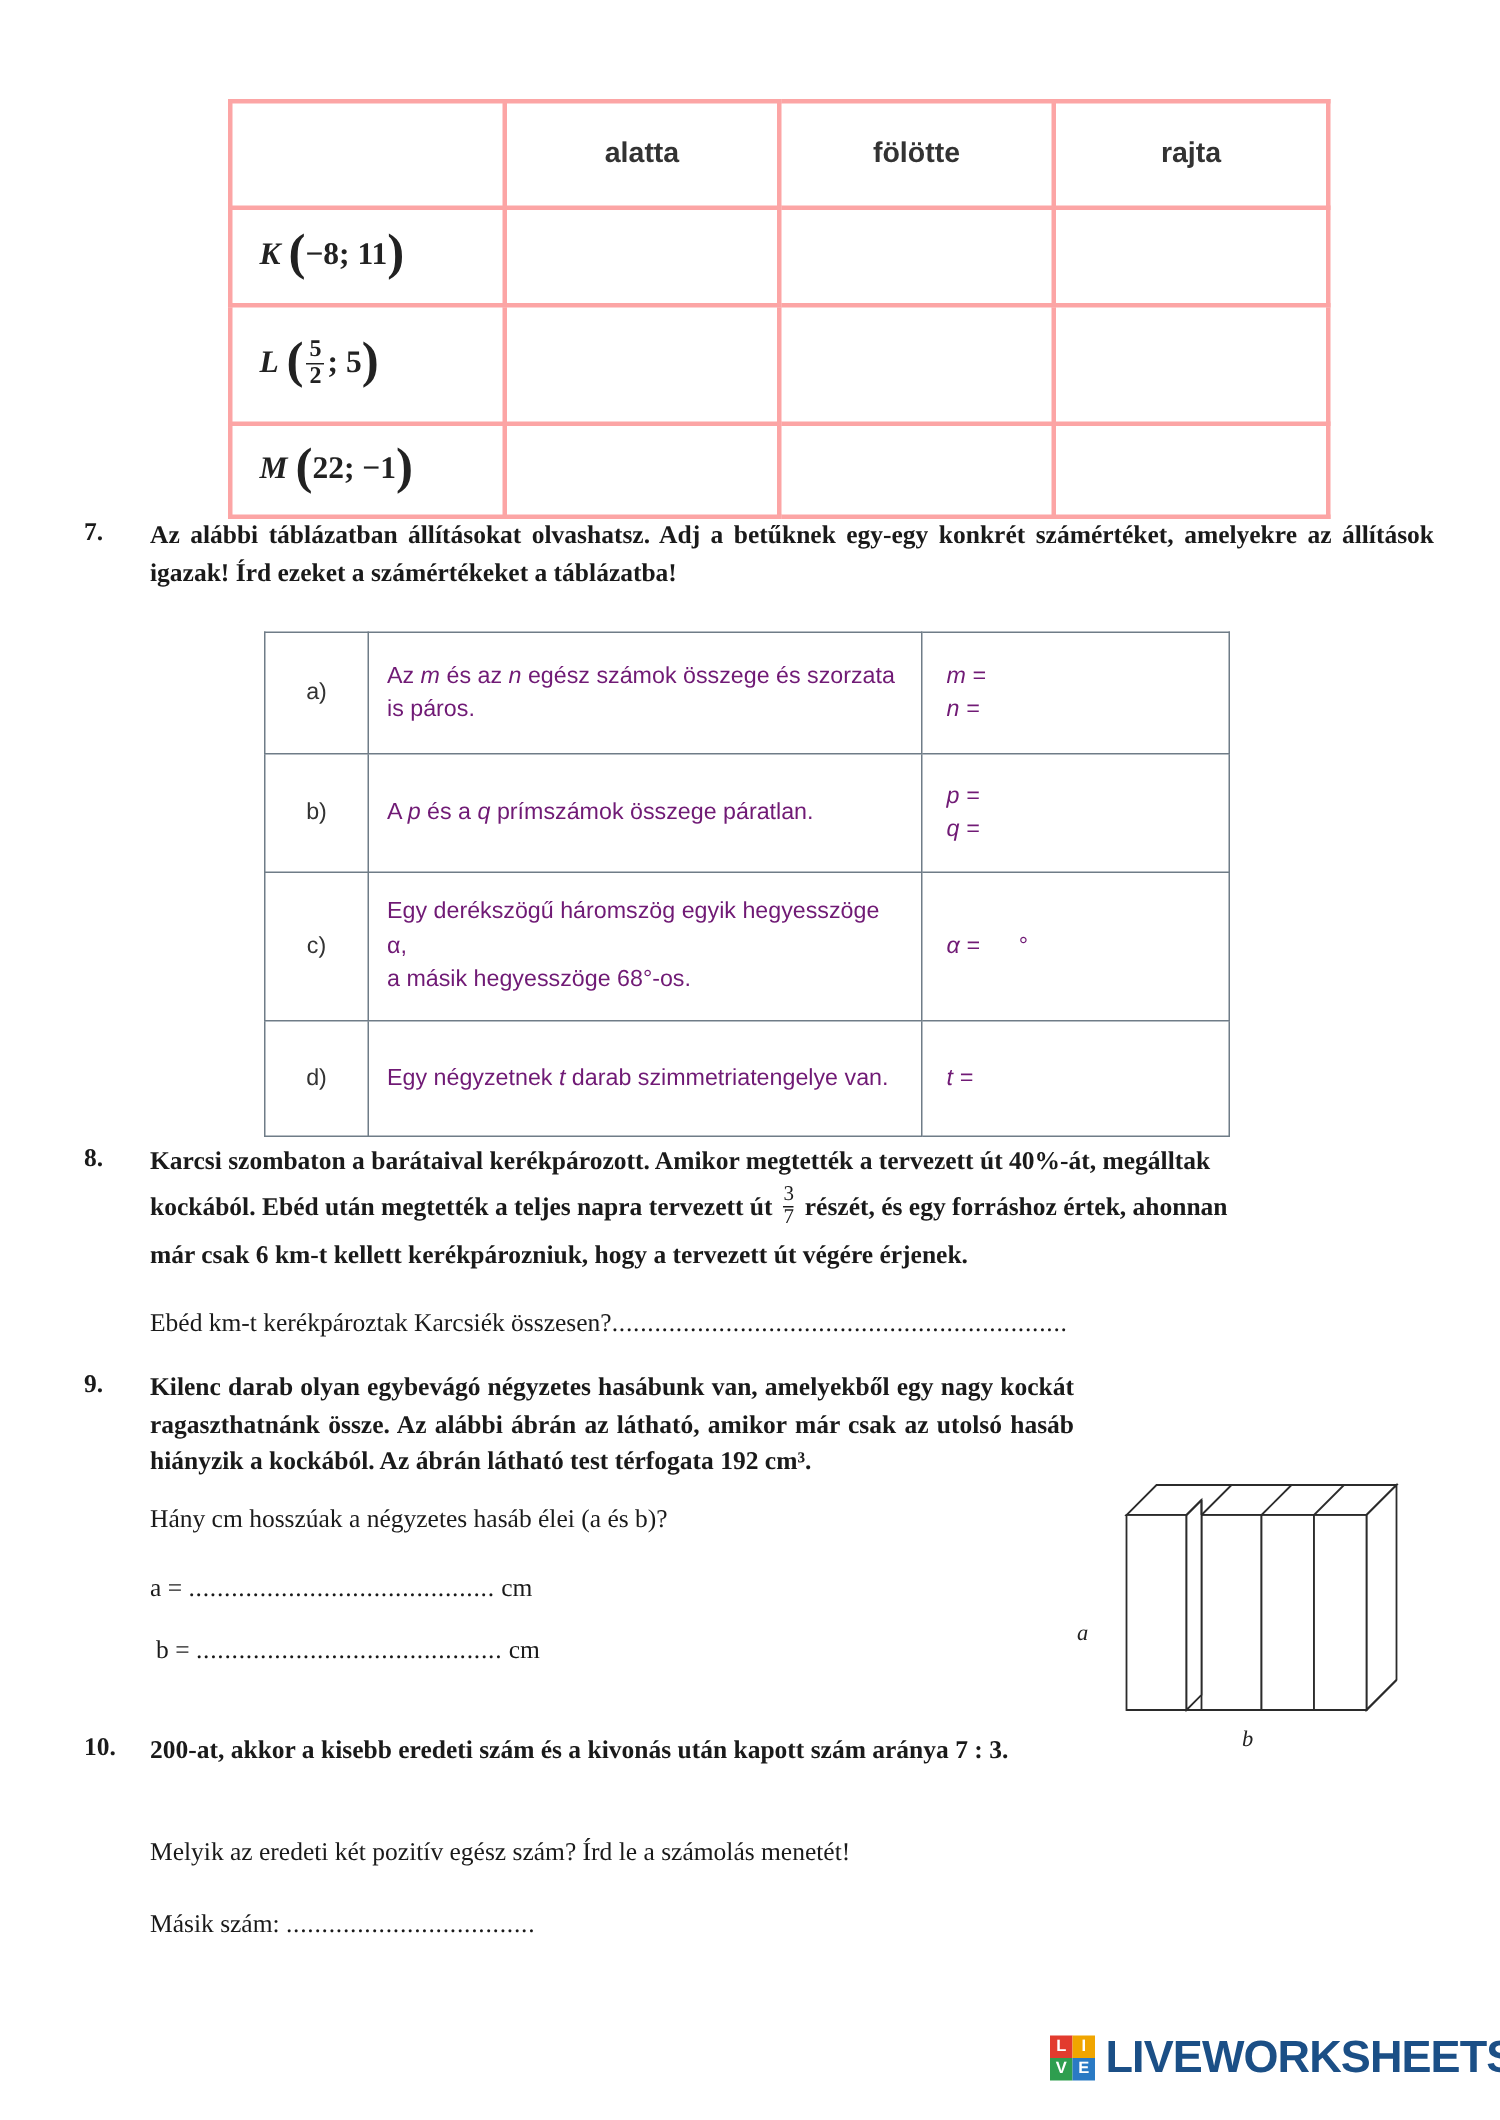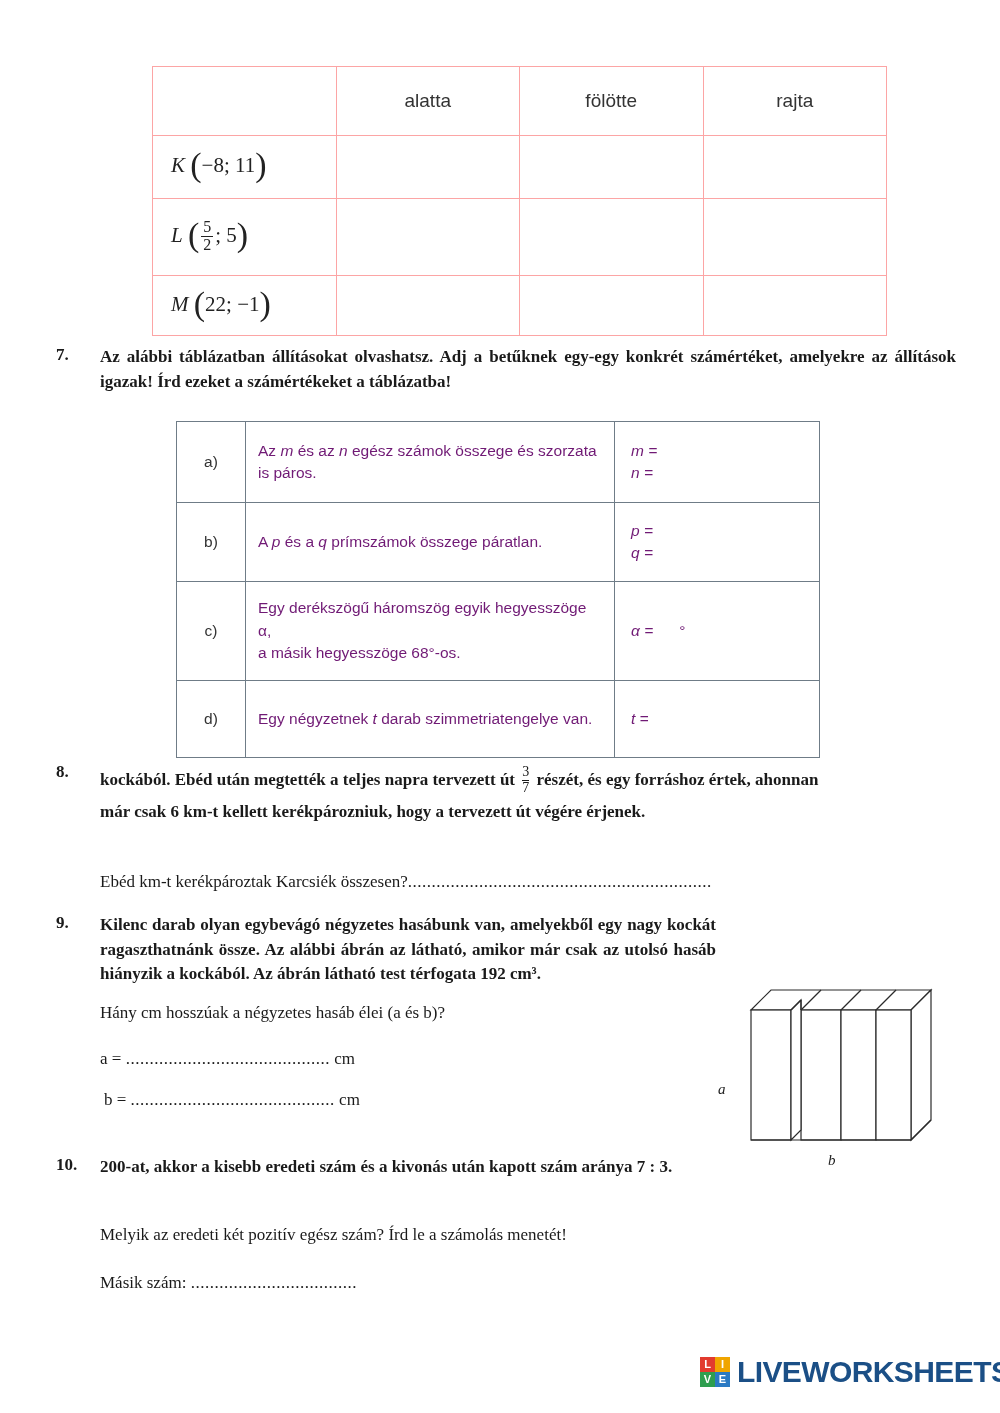--- a/index.html
+++ b/index.html
@@ -19,23 +19,23 @@
   
   .coord-table {
     position: absolute;
     left: 152px;
     top: 66px;
     width: 735px;
     border-collapse: collapse;
     table-layout: fixed;
   }
   .coord-table td, .coord-table th {
-    border: 1px solid #fca5a5;
+    border: 3px solid #fca5a5;
     height: 40px;
-    font-weight: normal;
+    font-weight: bold;
     font-size: 19px;
     color: #333;
     font-family: "Liberation Sans", sans-serif;
     text-align: center;
     vertical-align: middle;
   }
   .coord-table th { height: 66px; }
   .coord-table .lbl-cell {
     text-align: left;
     padding-left: 18px;
@@ -279,20 +279,21 @@
     <td class="c-ans">
       <span class="ans-line">t =</span>
     </td>
   </tr>
 </tbody>
   </table>
 
 <div class="q" style="top:762px;">
   <div class="q-num">8.</div>
   <div class="q-body">
+    <div>Karcsi szombaton a barátaival kerékpározott. Amikor megtették a tervezett út 40%-át, megálltak</div>
     <div style="margin-top:4px;">
       <span>kockából. Ebéd után megtették a teljes napra tervezett út</span>
       <span class="frac-b">
         <span class="num">3</span>
         <span class="den">7</span>
       </span>
       <span>részét, és egy forráshoz értek, ahonnan</span>
     </div>
     <div style="margin-top:4px;">már csak 6 km-t kellett kerékpározniuk, hogy a tervezett út végére érjenek.</div>
   </div>

